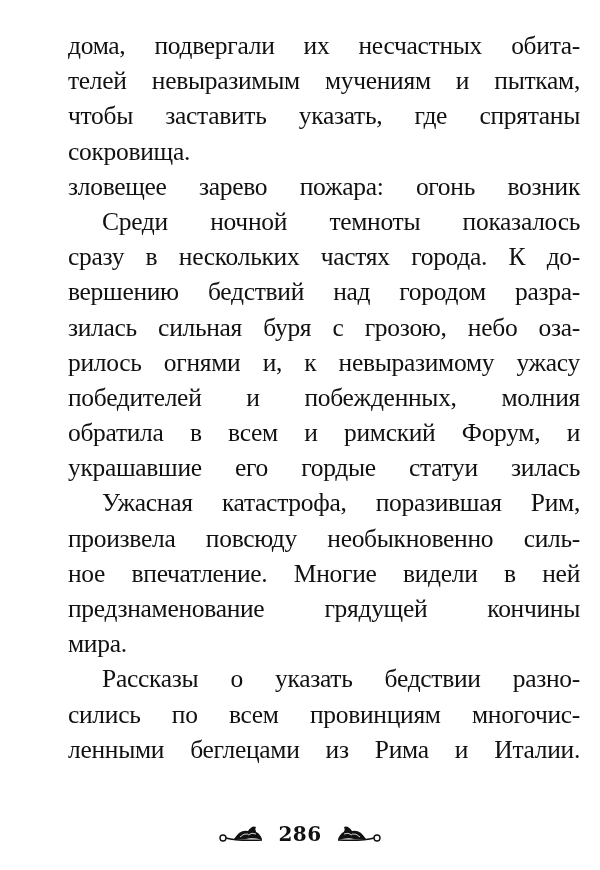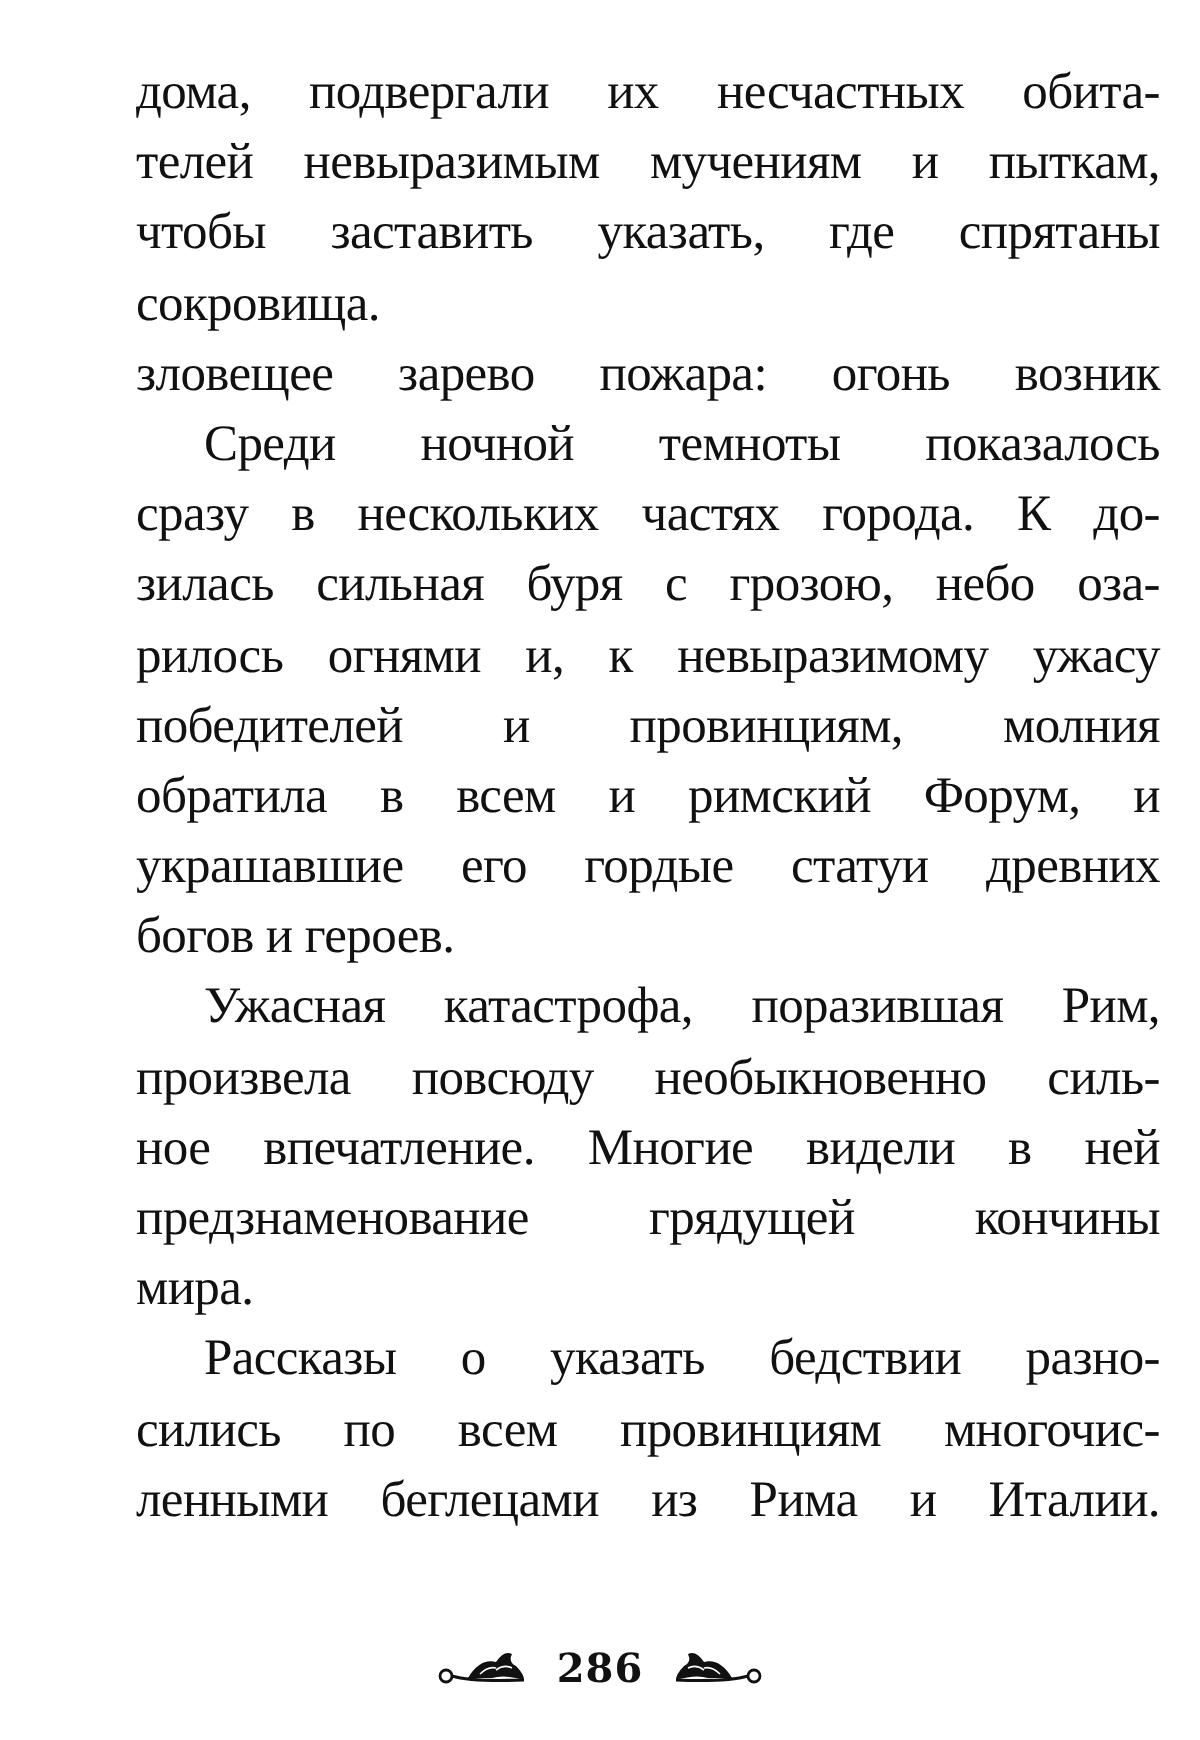--- a/index.html
+++ b/index.html
@@ -69,26 +69,26 @@
     <div class="line">дома, подвергали их несчастных обита-</div>
     <div class="line">телей невыразимым мучениям и пыткам,</div>
     <div class="line">чтобы заставить указать, где спрятаны</div>
     <div class="line last">сокровища.</div>
   </div>
 
   <div class="paragraph">
     <div class="line">зловещее зарево пожара: огонь возник</div>
     <div class="line indent">Среди ночной темноты показалось</div>
     <div class="line">сразу в нескольких частях города. К до-</div>
+    <div class="line">вершению бедствий над городом разра-</div>
     <div class="line">зилась сильная буря с грозою, небо оза-</div>
     <div class="line">рилось огнями и, к невыразимому ужасу</div>
-    <div class="line">победителей и провинциям, молния</div>
+    <div class="line">победителей и побежденных, молния</div>
     <div class="line">обратила в всем и римский Форум, и</div>
-    <div class="line">украшавшие его гордые статуи древних</div>
-    <div class="line last">богов и героев.</div>
+    <div class="line">украшавшие его гордые статуи зилась</div>
   </div>
 
   <div class="paragraph">
     <div class="line indent">Ужасная катастрофа, поразившая Рим,</div>
     <div class="line">произвела повсюду необыкновенно силь-</div>
     <div class="line">ное впечатление. Многие видели в ней</div>
     <div class="line">предзнаменование грядущей кончины</div>
     <div class="line last">мира.</div>
   </div>
 

